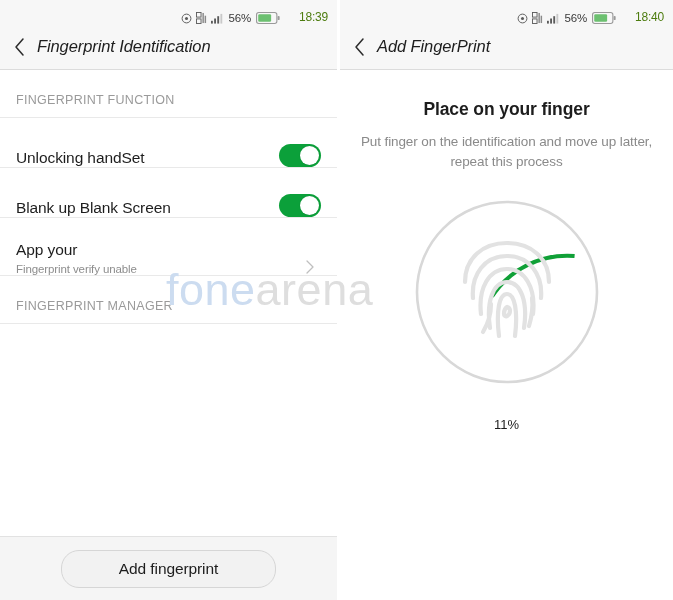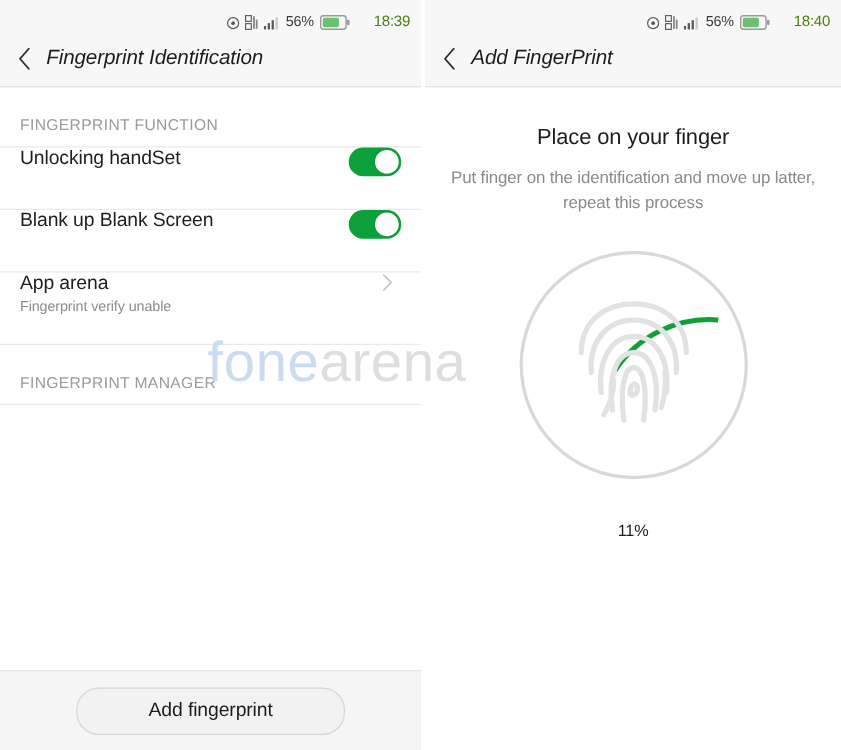--- a/index.html
+++ b/index.html
@@ -93,21 +93,21 @@
   .section-head {
     font-size: 12.5px;
     color: #9a9a9a;
     letter-spacing: 0.3px;
     padding: 23px 0 10px 16px;
   }
   .row {
     min-height: 50px;
     border-top: 1px solid #e9e9e9;
     display: flex;
-    align-items: flex-start;
+    align-items: flex-end;
     justify-content: space-between;
     padding: 0 16px 0 16px;
     box-sizing: border-box;
     background: #ffffff;
   }
   .row.tall { min-height: 58px; }
   .row-texts { display: flex; flex-direction: column; justify-content: center; }
   .row-title {
     font-size: 15.5px;
     color: #1d1d1d;
@@ -178,20 +178,21 @@
     height: 530px;
     background: #ffffff;
     position: relative;
     text-align: center;
   }
   .enroll-head {
     font-size: 17.5px;
     color: #1d1d1d;
     padding-top: 29px;
     letter-spacing: -0.1px;
+    font-weight: bold;
   }
   .enroll-sub {
     font-size: 13.5px;
     color: #8a8a8a;
     line-height: 1.45;
     padding: 12px 18px 0 18px;
     letter-spacing: -0.1px;
   }
   .ring-area {
     position: relative;
@@ -289,21 +290,21 @@
         <div class="row-texts">
           <span class="row-title">Blank up Blank Screen</span>
         </div>
         <div class="toggle on" style="background:#0ba03a">
           <div class="knob"></div>
         </div>
       </div>
 
       <div class="row tall">
         <div class="row-texts">
-          <span class="row-title">App arena</span>
+          <span class="row-title">App your</span>
           <span class="row-sub">Fingerprint verify unable</span>
         </div>
         <svg class="chev-right" viewBox="0 0 10 16">
           <polyline points="2,2 8,8 2,14" fill="none" stroke="#bfbfbf" stroke-width="1.3" stroke-linecap="round" stroke-linejoin="round"></polyline>
         </svg>
       </div>
 
       <div class="list-bottom-rule"></div>
 
       <div class="section-head">FINGERPRINT MANAGER</div>

